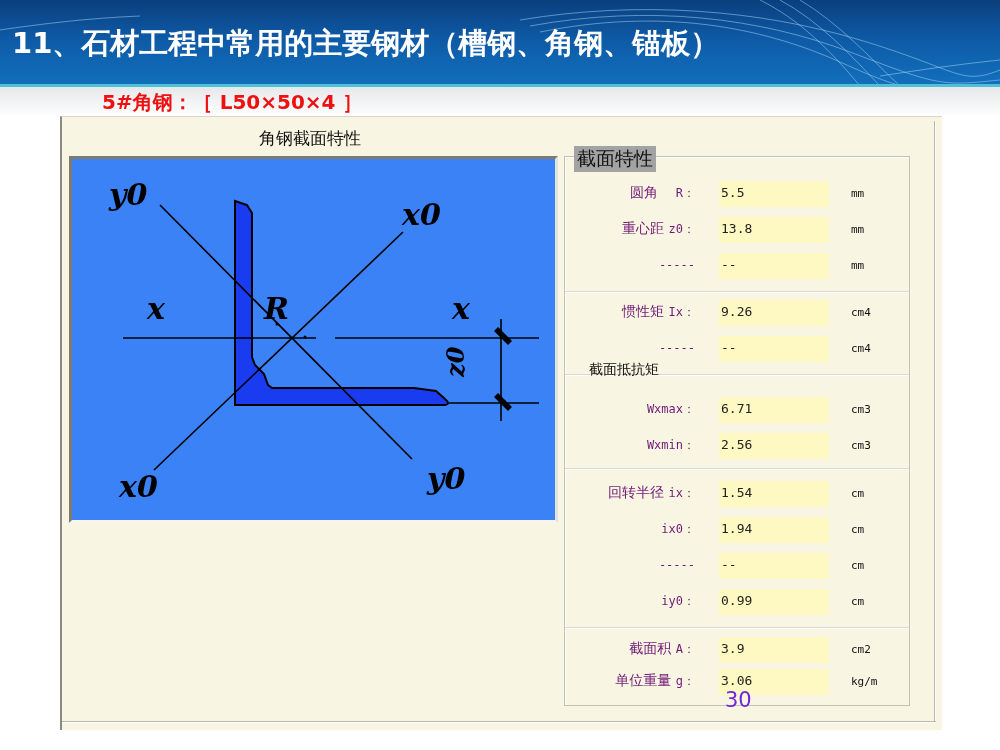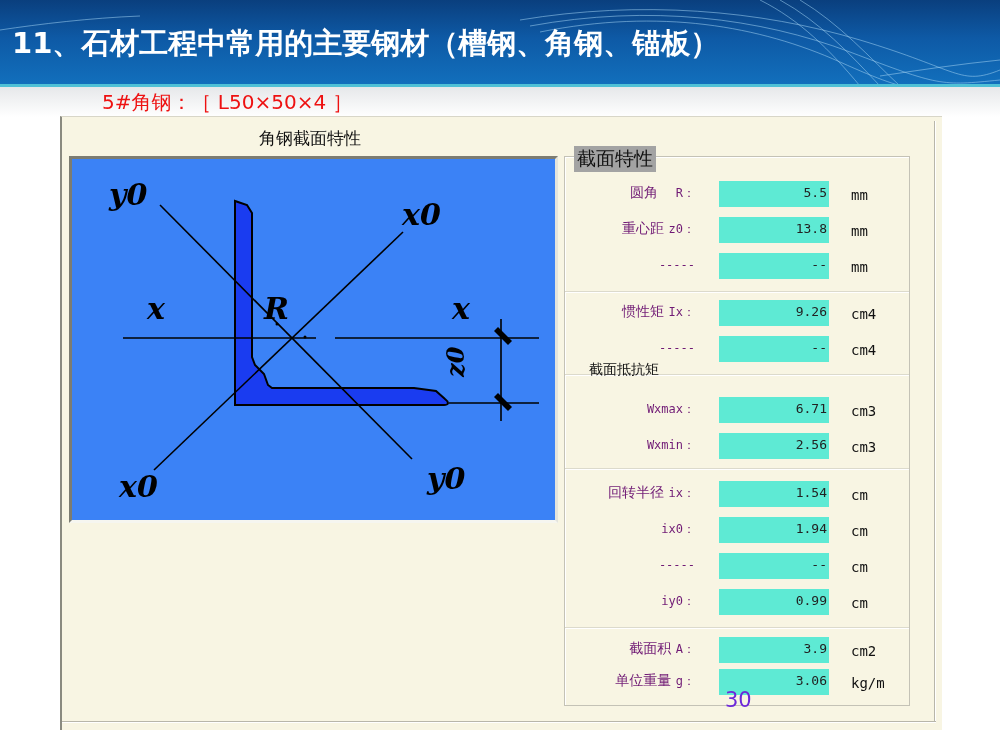--- a/index.html
+++ b/index.html
@@ -27,21 +27,21 @@
     position: absolute; left: 88px; top: 8px; color: #ffffff; font-weight: bold;
     font-family: "DejaVu Serif", serif; font-size: 29px; letter-spacing: 2px;
   }
   .logo-en {
     position: absolute; left: 44px; top: 34px; color: #ffffff; font-size: 5px;
     font-family: "DejaVu Serif", serif; line-height: 6px; text-align: right; width: 40px;
   }
 
   .subtitle {
     position: absolute; left: 102px; top: 89px; color: #ee1111;
-    font-weight: normal; font-size: 20px; white-space: nowrap;
+    font-weight: bold; font-size: 20px; white-space: nowrap;
   }
 
   .dialog {
     position: absolute; left: 60px; top: 116px; width: 882px; height: 614px;
     background: #f8f5e3; border-left: 2px solid #8a8a80; border-top: 1px solid #d8d6c8;
   }
   .dialog-inner-right {
     position: absolute; left: 872px; top: 4px; width: 2px; height: 600px;
     border-left: 1px solid #b8b6aa; border-right: 1px solid #ffffff;
   }
@@ -74,26 +74,26 @@
     border-top: 1px solid #dcdacc; border-bottom: 1px solid #ffffff; }
 
   .row { position: absolute; left: 503px; width: 344px; height: 26px; }
   .row .label {
     position: absolute; right: 214px; top: 3px; white-space: nowrap;
     font-size: 14px; color: #701a75; text-align: left;
   }
   .row .label .sym { font-family: "DejaVu Sans Mono", monospace; font-size: 12px; }
   .row .value {
     position: absolute; left: 154px; top: 0; width: 110px; height: 26px;
-    background: #5eead4; font-family: "DejaVu Sans Mono", monospace; font-size: 13px;
-    color: #222; padding: 4px 2px; border: none; text-align: right;
+    background: #fef9c3; font-family: "DejaVu Sans Mono", monospace; font-size: 13px;
+    color: #222; padding: 4px 2px; border: none;
   }
   .row .unit {
     position: absolute; left: 286px; top: 6px; font-family: "DejaVu Sans Mono", monospace;
-    font-size: 14px; color: #111;
+    font-size: 11px; color: #111;
   }
   .floating-label {
     position: absolute; left: 527px; top: 244px; font-size: 14px; color: #111;
   }
 
   .page-number {
     position: absolute; left: 725px; top: 688px; font-size: 21px; color: #6d28d9;
   }
 </style>
 </head>

